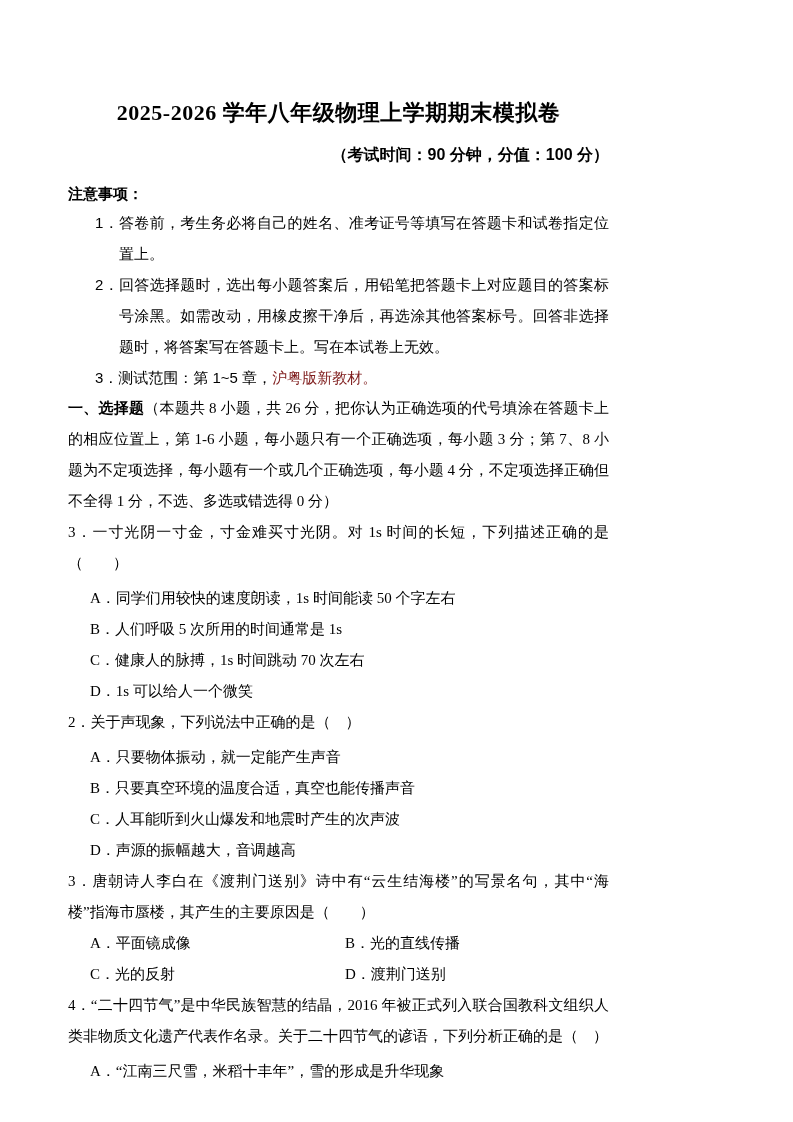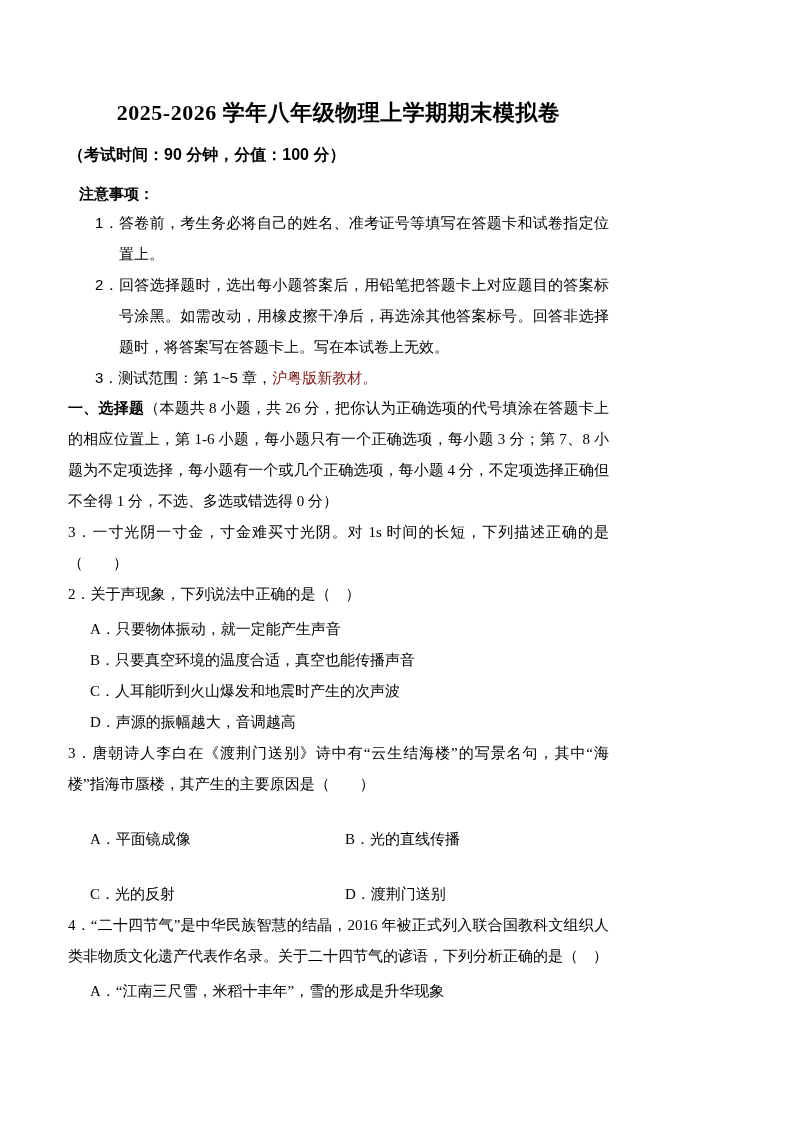--- a/index.html
+++ b/index.html
@@ -21,32 +21,31 @@
   .doc-title {
     font-size: 22px;
     font-weight: 700;
     text-align: center;
     line-height: 31px;
     letter-spacing: 0.5px;
   }
   .doc-subtitle {
     font-size: 16px;
     font-weight: 700;
-    text-align: left;
+    text-align: right;
     line-height: 24px;
     margin-top: 15px;
     font-family: "Liberation Sans", "DejaVu Sans", sans-serif;
   }
   .notice-heading {
     font-size: 15px;
     font-weight: 700;
     line-height: 26px;
     margin-top: 14px;
     font-family: Liberation Serif, serif;
-    margin-left: 11px;
   }
   .notice-list {
     font-family: "Liberation Sans", "DejaVu Sans", sans-serif;
   }
   .note {
     font-size: 15px;
     line-height: 31px;
     padding-left: 51px;
     text-indent: -24px;
     text-align: justify;
@@ -76,21 +75,20 @@
     text-align: left;
   }
   .options.grid {
     display: grid;
     grid-template-columns: 255px auto;
     padding-left: 22px;
     margin-top: 0;
   }
   .options.grid .option {
     padding-left: 0;
-    margin-top: 24px;
   }
   .page-footer {
     position: absolute;
     left: 68px;
     top: 1136px;
     font-size: 12.5px;
     line-height: 16px;
     color: #1a1a1a;
     letter-spacing: 1px;
   }
@@ -108,20 +106,26 @@
   <div class="notice-list">
     <div class="note">1．答卷前，考生务必将自己的姓名、准考证号等填写在答题卡和试卷指定位置上。</div>
     <div class="note">2．回答选择题时，选出每小题答案后，用铅笔把答题卡上对应题目的答案标号涂黑。如需改动，用橡皮擦干净后，再选涂其他答案标号。回答非选择题时，将答案写在答题卡上。写在本试卷上无效。</div>
     <div class="note"><span>3．测试范围：第 1~5 章，</span><span style="color: #7f1d1d;">沪粤版新教材。</span></div>
   </div>
 
   <div class="section-intro"><span class="section-heading">一、选择题</span><span>（本题共 8 小题，共 26 分，把你认为正确选项的代号填涂在答题卡上的相应位置上，第 1-6 小题，每小题只有一个正确选项，每小题 3 分；第 7、8 小题为不定项选择，每小题有一个或几个正确选项，每小题 4 分，不定项选择正确但不全得 1 分，不选、多选或错选得 0 分）</span></div>
 
   <div class="question">
     <div class="question-stem">3．一寸光阴一寸金，寸金难买寸光阴。对 1s 时间的长短，下列描述正确的是（　　）</div>
+    <div class="options">
+      <div class="option">A．同学们用较快的速度朗读，1s 时间能读 50 个字左右</div>
+      <div class="option">B．人们呼吸 5 次所用的时间通常是 1s</div>
+      <div class="option">C．健康人的脉搏，1s 时间跳动 70 次左右</div>
+      <div class="option">D．1s 可以给人一个微笑</div>
+    </div>
   </div>
 
   <div class="question">
     <div class="question-stem">2．关于声现象，下列说法中正确的是（　）</div>
     <div class="options">
       <div class="option">A．只要物体振动，就一定能产生声音</div>
       <div class="option">B．只要真空环境的温度合适，真空也能传播声音</div>
       <div class="option">C．人耳能听到火山爆发和地震时产生的次声波</div>
       <div class="option">D．声源的振幅越大，音调越高</div>
     </div>

